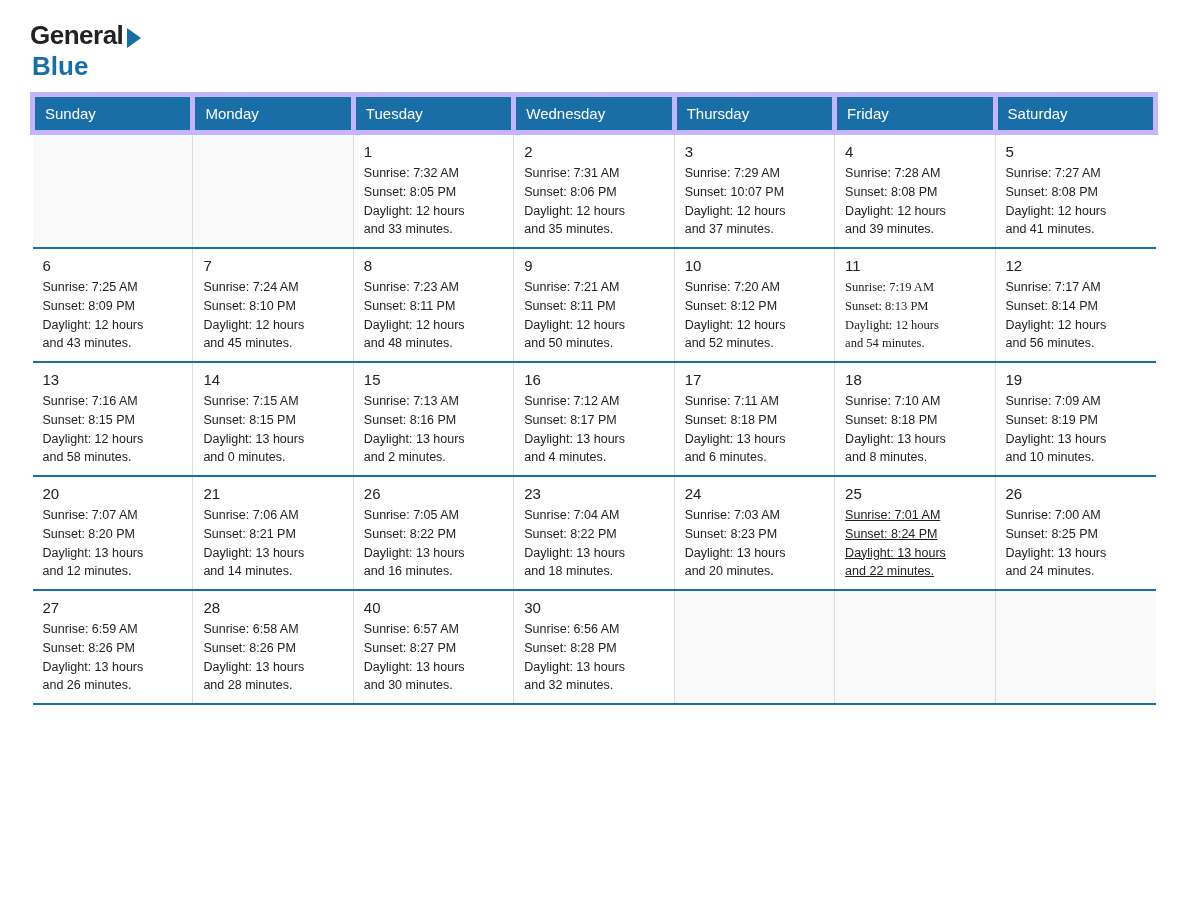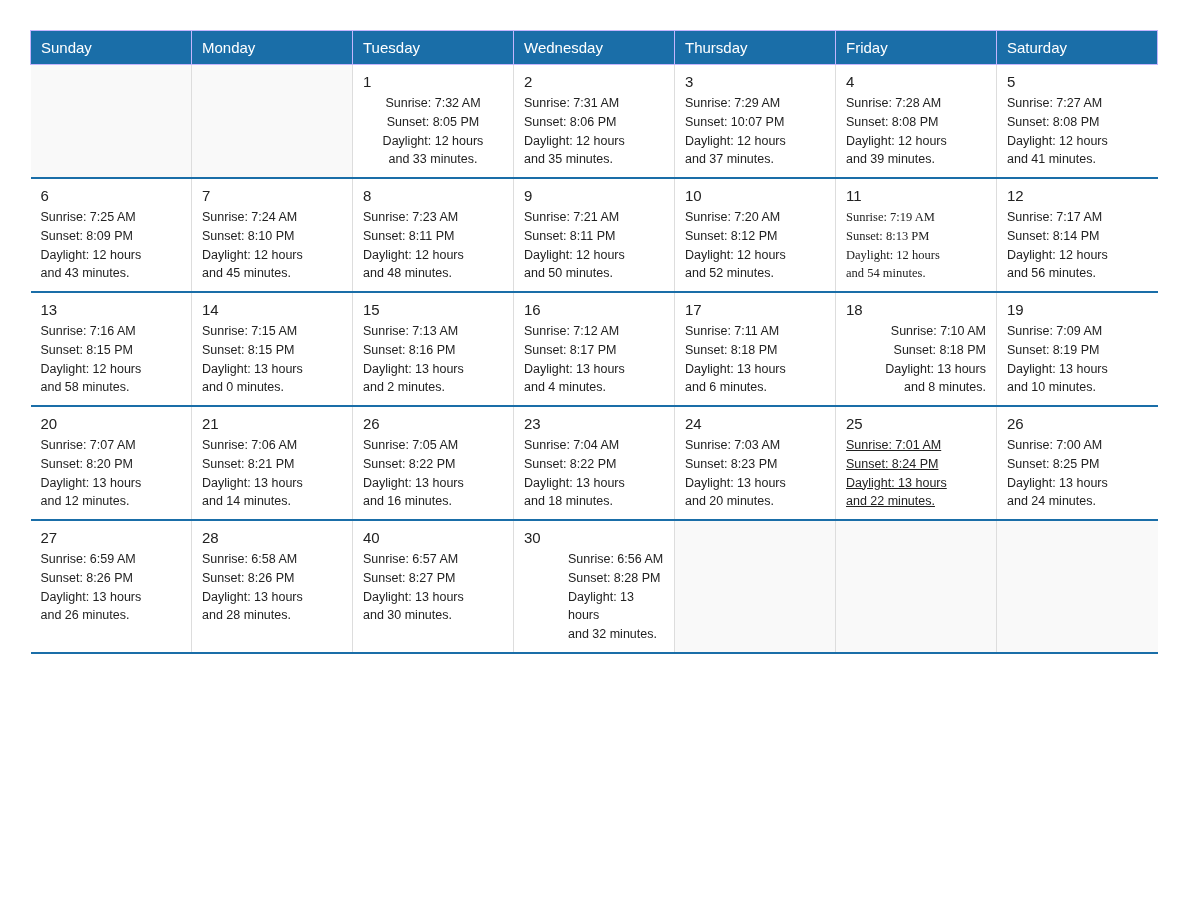--- a/index.html
+++ b/index.html
@@ -68,21 +68,21 @@
     }
     .calendar thead tr {
       background-color: #1a6ea8;
     }
     .calendar thead th {
       color: #fff;
       font-size: 15px;
       font-weight: normal;
       padding: 8px 10px;
       text-align: left;
-      border: 1px solid #c4b5fd;
+      border: 5px solid #c4b5fd;
     }
     .calendar tbody tr {
       border-bottom: 2px solid #1a6ea8;
     }
     .calendar tbody td {
       vertical-align: top;
       padding: 8px 10px;
       font-size: 13px;
       color: #222;
       width: calc(100% / 7);
@@ -104,41 +104,48 @@
       line-height: 1.5;
     }
     .empty-cell {
       background: #f9f9f9;
     }
   </style>
 </head>
 <body>
 
 <div class="header">
+  <div class="logo">
+    <div class="logo-top">
+      <span class="logo-general">General</span>
+      <div class="logo-arrow"></div>
+    </div>
+    <span class="logo-blue">Blue</span>
+  </div>
 </div>
 
 <table class="calendar">
   <thead>
     <tr id="header-row">
         <th>Sunday</th>
         <th>Monday</th>
         <th>Tuesday</th>
         <th>Wednesday</th>
         <th>Thursday</th>
         <th>Friday</th>
         <th>Saturday</th>
       </tr>
   </thead>
   <tbody id="calendar-body">
       <tr>
         <td class="empty-cell"></td>
         <td class="empty-cell"></td>
         <td>
           <div class="day-number">1</div>
-          <div class="day-info" style="white-space: pre-line; text-align: center;">Sunrise: 7:32 AM
+          <div class="day-info" style="white-space: pre-line;">Sunrise: 7:32 AM
 Sunset: 8:05 PM
 Daylight: 12 hours
 and 33 minutes.</div>
         </td>
         <td>
           <div class="day-number">2</div>
           <div class="day-info" style="white-space: pre-line;">Sunrise: 7:31 AM
 Sunset: 8:06 PM
 Daylight: 12 hours
 and 35 minutes.</div>
@@ -247,21 +254,21 @@
         </td>
         <td>
           <div class="day-number">17</div>
           <div class="day-info" style="white-space: pre-line;">Sunrise: 7:11 AM
 Sunset: 8:18 PM
 Daylight: 13 hours
 and 6 minutes.</div>
         </td>
         <td>
           <div class="day-number">18</div>
-          <div class="day-info" style="white-space: pre-line; text-align: right;">Sunrise: 7:10 AM
+          <div class="day-info" style="white-space: pre-line;">Sunrise: 7:10 AM
 Sunset: 8:18 PM
 Daylight: 13 hours
 and 8 minutes.</div>
         </td>
         <td>
           <div class="day-number">19</div>
           <div class="day-info" style="white-space: pre-line;">Sunrise: 7:09 AM
 Sunset: 8:19 PM
 Daylight: 13 hours
 and 10 minutes.</div>
@@ -335,21 +342,21 @@
         </td>
         <td>
           <div class="day-number">40</div>
           <div class="day-info" style="white-space: pre-line;">Sunrise: 6:57 AM
 Sunset: 8:27 PM
 Daylight: 13 hours
 and 30 minutes.</div>
         </td>
         <td>
           <div class="day-number">30</div>
-          <div class="day-info" style="white-space: pre-line; margin-left: 44px;">Sunrise: 6:56 AM
+          <div class="day-info" style="white-space: pre-line;">Sunrise: 6:56 AM
 Sunset: 8:28 PM
 Daylight: 13 hours
 and 32 minutes.</div>
         </td>
         <td class="empty-cell"></td>
         <td class="empty-cell"></td>
         <td class="empty-cell"></td>
       </tr>
     </tbody>
 </table>

